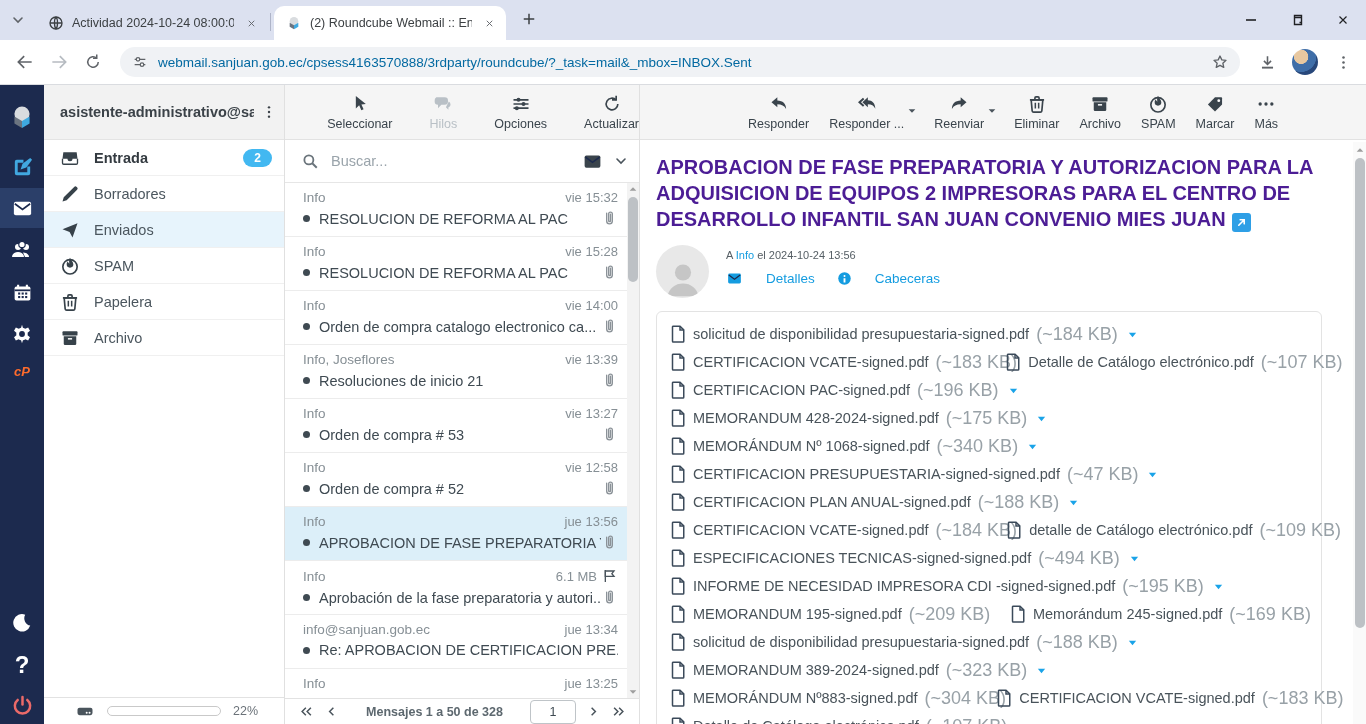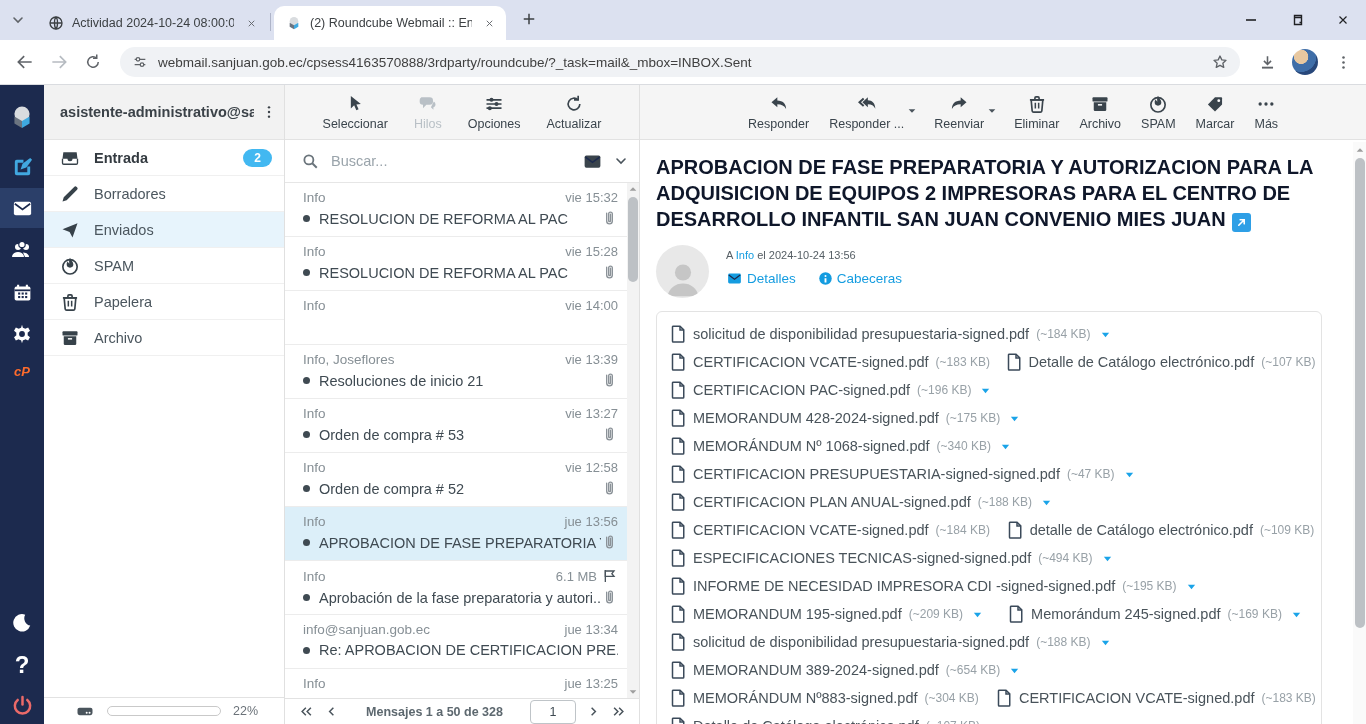--- a/index.html
+++ b/index.html
@@ -10,21 +10,21 @@
   
   #tabstrip{position:absolute;left:0;top:0;width:1366px;height:40px;background:#dce1f0;}
   .tab{position:absolute;top:6px;height:34px;display:flex;align-items:center;gap:8px;padding:0 8px 0 12px;box-sizing:border-box;color:#3c4043;font-size:12.5px;}
   .tab.active{background:#fff;border-radius:10px 10px 0 0;}
   .tab .t-title{white-space:nowrap;overflow:hidden;text-overflow:clip;flex:1;}
   .tab .t-close{width:18px;height:18px;border-radius:50%;display:flex;align-items:center;justify-content:center;color:#5f6368;flex:none;}
   .tabdiv{position:absolute;top:13px;width:1px;height:18px;background:#aeb4c8;}
   #navbar{position:absolute;left:0;top:40px;width:1366px;height:45px;background:#fff;border-bottom:1px solid #dadce0;box-sizing:border-box;display:flex;align-items:center;}
   .nav-btn{width:34px;height:34px;border-radius:50%;display:flex;align-items:center;justify-content:center;color:#5f6368;flex:none;}
   .nav-btn.disabled{color:#b6bbc1;}
-  #urlpill{height:30px;background:#f0f2f5;border-radius:16px;flex:1;margin:0 10px;display:flex;align-items:center;padding:0 6px 0 12px;color:#404040;font-size:13.5px;min-width:0;justify-content:flex-end;}
+  #urlpill{height:30px;background:#f0f2f5;border-radius:16px;flex:1;margin:0 10px;display:flex;align-items:center;padding:0 6px 0 12px;color:#0369a1;font-size:13.5px;min-width:0;justify-content:flex-end;}
   #urlpill .url-text{flex:1;white-space:nowrap;overflow:hidden;}
   #winbtns{position:absolute;right:0;top:0;height:40px;display:flex;align-items:center;color:#202124;}
   .winbtn{width:46px;height:40px;display:flex;align-items:center;justify-content:center;}
   #avatar-chrome{width:26px;height:26px;border-radius:50%;background:radial-gradient(circle at 35% 30%,#e8c8a0 0 28%,#3f6ea8 30% 60%,#27477a 62% 100%);flex:none;}
 
   
   #app{position:absolute;left:0;top:85px;width:1366px;height:639px;background:#fff;}
 
   
   #rail{position:absolute;left:0;top:0;width:44px;height:639px;background:#1c2a4e;}
@@ -42,21 +42,21 @@
   .folder .f-label{flex:1;}
   .folder.unread .f-label{font-weight:700;color:#333a40;}
   .f-badge{background:#42b8f1;color:#fff;font-size:12px;font-weight:700;padding:2px 11px;border-radius:9px;}
   #quota{position:absolute;left:0;bottom:0;width:100%;height:27px;border-top:1px solid #e2e2e2;display:flex;align-items:center;box-sizing:border-box;padding:0 14px 0 31px;gap:12px;}
   #quota-bar{width:112px;height:8px;border:1px solid #c9c9c9;border-radius:5px;overflow:hidden;background:#fff;}
   #quota-fill{height:100%;background:#8fd4f8;}
   #quota-pct{font-size:12.5px;color:#6b7279;}
 
   
   #list{position:absolute;left:285px;top:0;width:355px;height:639px;background:#fff;border-right:1px solid #e0e0e0;box-sizing:border-box;}
-  .panel-toolbar{height:55px;background:#f5f5f5;border-bottom:1px solid #e2e2e2;box-sizing:border-box;display:flex;align-items:center;justify-content:center;gap:26px;}
+  .panel-toolbar{height:55px;background:#f5f5f5;border-bottom:1px solid #e2e2e2;box-sizing:border-box;display:flex;align-items:center;justify-content:flex-end;gap:37px;}
   .tb-btn{display:flex;flex-direction:column;align-items:center;gap:3px;color:#3a444c;font-size:12.5px;position:relative;}
   .tb-btn .ico{width:20px;height:20px;}
   .tb-btn.disabled{color:#b9c0c6;}
   .tb-caret{position:absolute;right:-13px;top:12px;color:#4a545c;}
   #searchbar{height:43px;border-bottom:1px solid #e6e6e6;display:flex;align-items:center;padding:0 10px 0 16px;gap:10px;box-sizing:border-box;}
   #search-input{flex:1;border:none;outline:none;font-size:14.5px;color:#3f4a52;font-family:inherit;background:transparent;}
   #search-input::placeholder{color:#9aa4ab;}
   #rows{position:absolute;left:0;top:98px;width:343px;height:515px;overflow:hidden;}
   .msg-row{height:54px;box-sizing:border-box;border-bottom:1px solid #ececec;padding:7px 10px 0 18px;background:#fff;}
   .msg-row.sel{background:#dceff9;}
@@ -73,35 +73,35 @@
   .sc-thumb{position:absolute;left:1px;width:10px;background:#bdc1c5;border-radius:5px;}
   #pagination{position:absolute;left:0;bottom:0;width:355px;height:26px;border-top:1px solid #e2e2e2;display:flex;align-items:center;box-sizing:border-box;padding:0 14px;gap:10px;color:#5d686f;}
   #page-count{flex:1;text-align:center;font-size:12.5px;font-weight:700;color:#5d686f;}
   #page-input{width:40px;height:20px;border:1px solid #bfc4c8;border-radius:4px;text-align:center;font-size:12.5px;color:#3f4a52;font-family:inherit;}
   .pg-ic{width:15px;height:15px;color:#4a545c;}
 
   
   #view{position:absolute;left:640px;top:0;width:726px;height:639px;background:#fff;}
   #view .panel-toolbar{justify-content:flex-start;padding-left:108px;gap:20px;}
   #view-content{position:absolute;left:0;top:55px;width:712px;height:584px;overflow:hidden;padding:14px 6px 0 16px;box-sizing:border-box;}
-  #subject{max-width:694px;font-size:20px;line-height:26px;font-weight:700;color:#0f172a;}
+  #subject{max-width:694px;font-size:20px;line-height:26px;font-weight:700;color:#4c1d95;}
   #extlink{display:inline-flex;width:19px;height:19px;background:#2e9fe6;border-radius:3px;align-items:center;justify-content:center;color:#fff;vertical-align:-3px;margin-left:6px;}
   #sender-block{display:flex;margin-top:13px;gap:17px;}
   #sender-avatar{width:53px;height:53px;border-radius:50%;background:#e8e8e8;color:#c6c6c6;display:flex;align-items:center;justify-content:center;overflow:hidden;flex:none;}
   #sender-lines{padding-top:4px;}
   .hline1{font-size:11px;color:#555e64;}
   .hline1 a{color:#149ce0;text-decoration:none;}
   .hline2{margin-top:9px;display:flex;gap:22px;font-size:13.5px;}
-  .hlink{display:flex;align-items:center;gap:4px;color:#149ce0;}
+  .hlink{display:flex;align-items:center;gap:23px;color:#149ce0;}
   #attach-box{margin-top:13px;border:1px solid #e3e3e3;border-radius:6px;padding:8px 14px;width:666px;box-sizing:border-box;}
   .att-row{height:28px;display:flex;align-items:center;gap:26px;}
   .att-file{display:flex;align-items:center;gap:7px;min-width:0;text-align:center;}
   .att-pdf{width:15px;height:18px;color:#3b4a5a;flex:none;}
   .att-name{font-size:14.5px;color:#49535a;text-decoration:none;white-space:nowrap;}
-  .att-size{font-size:12px;color:#98a1a7;white-space:nowrap;}
+  .att-size{font-size:18px;color:#98a1a7;white-space:nowrap;}
   .att-caret{color:#1aa3e8;margin-left:2px;}
   #view-scroll{position:absolute;right:0;top:57px;width:13px;height:582px;background:#fafafa;}
 </style>
 </head>
 <body>
 
 <svg width="0" height="0" style="position:absolute">
 <defs>
 <symbol id="i-globe" viewBox="0 0 24 24">
         <circle cx="12" cy="12" r="9" fill="none" stroke="currentColor" stroke-width="2"></circle>
@@ -576,20 +576,27 @@
             </svg>
     </div>
   </div>
         <div class="msg-row">
     <div class="m-line1">
       <span class="m-sender">Info</span>
       <span class="m-meta">
               <span class="m-when">vie 14:00</span>
         </span>
     </div>
+    <div class="m-line2">
+      <span class="m-dot"></span>
+      <span class="m-subj">Orden de compra catalogo electronico ca...</span>
+      <svg class="ic m-clip">
+              <use href="#i-clip"></use>
+            </svg>
+    </div>
   </div>
         <div class="msg-row">
     <div class="m-line1">
       <span class="m-sender">Info, Joseflores</span>
       <span class="m-meta">
               <span class="m-when">vie 13:39</span>
         </span>
     </div>
     <div class="m-line2">
       <span class="m-dot"></span>
@@ -992,21 +999,21 @@
                 <use href="#i-caret"></use>
               </svg>
   </span>
           </div>
           <div class="att-row">
             <span class="att-file">
     <svg class="ic att-pdf">
                 <use href="#i-pdf"></use>
               </svg>
     <a class="att-name" href="#">MEMORANDUM 389-2024-signed.pdf</a>
-    <span class="att-size">(~654 KB)</span>
+    <span class="att-size">(~323 KB)</span>
     <svg class="ic att-caret" width="11" height="11">
                 <use href="#i-caret"></use>
               </svg>
   </span>
           </div>
           <div class="att-row">
             <span class="att-file">
     <svg class="ic att-pdf">
                 <use href="#i-pdf"></use>
               </svg>

